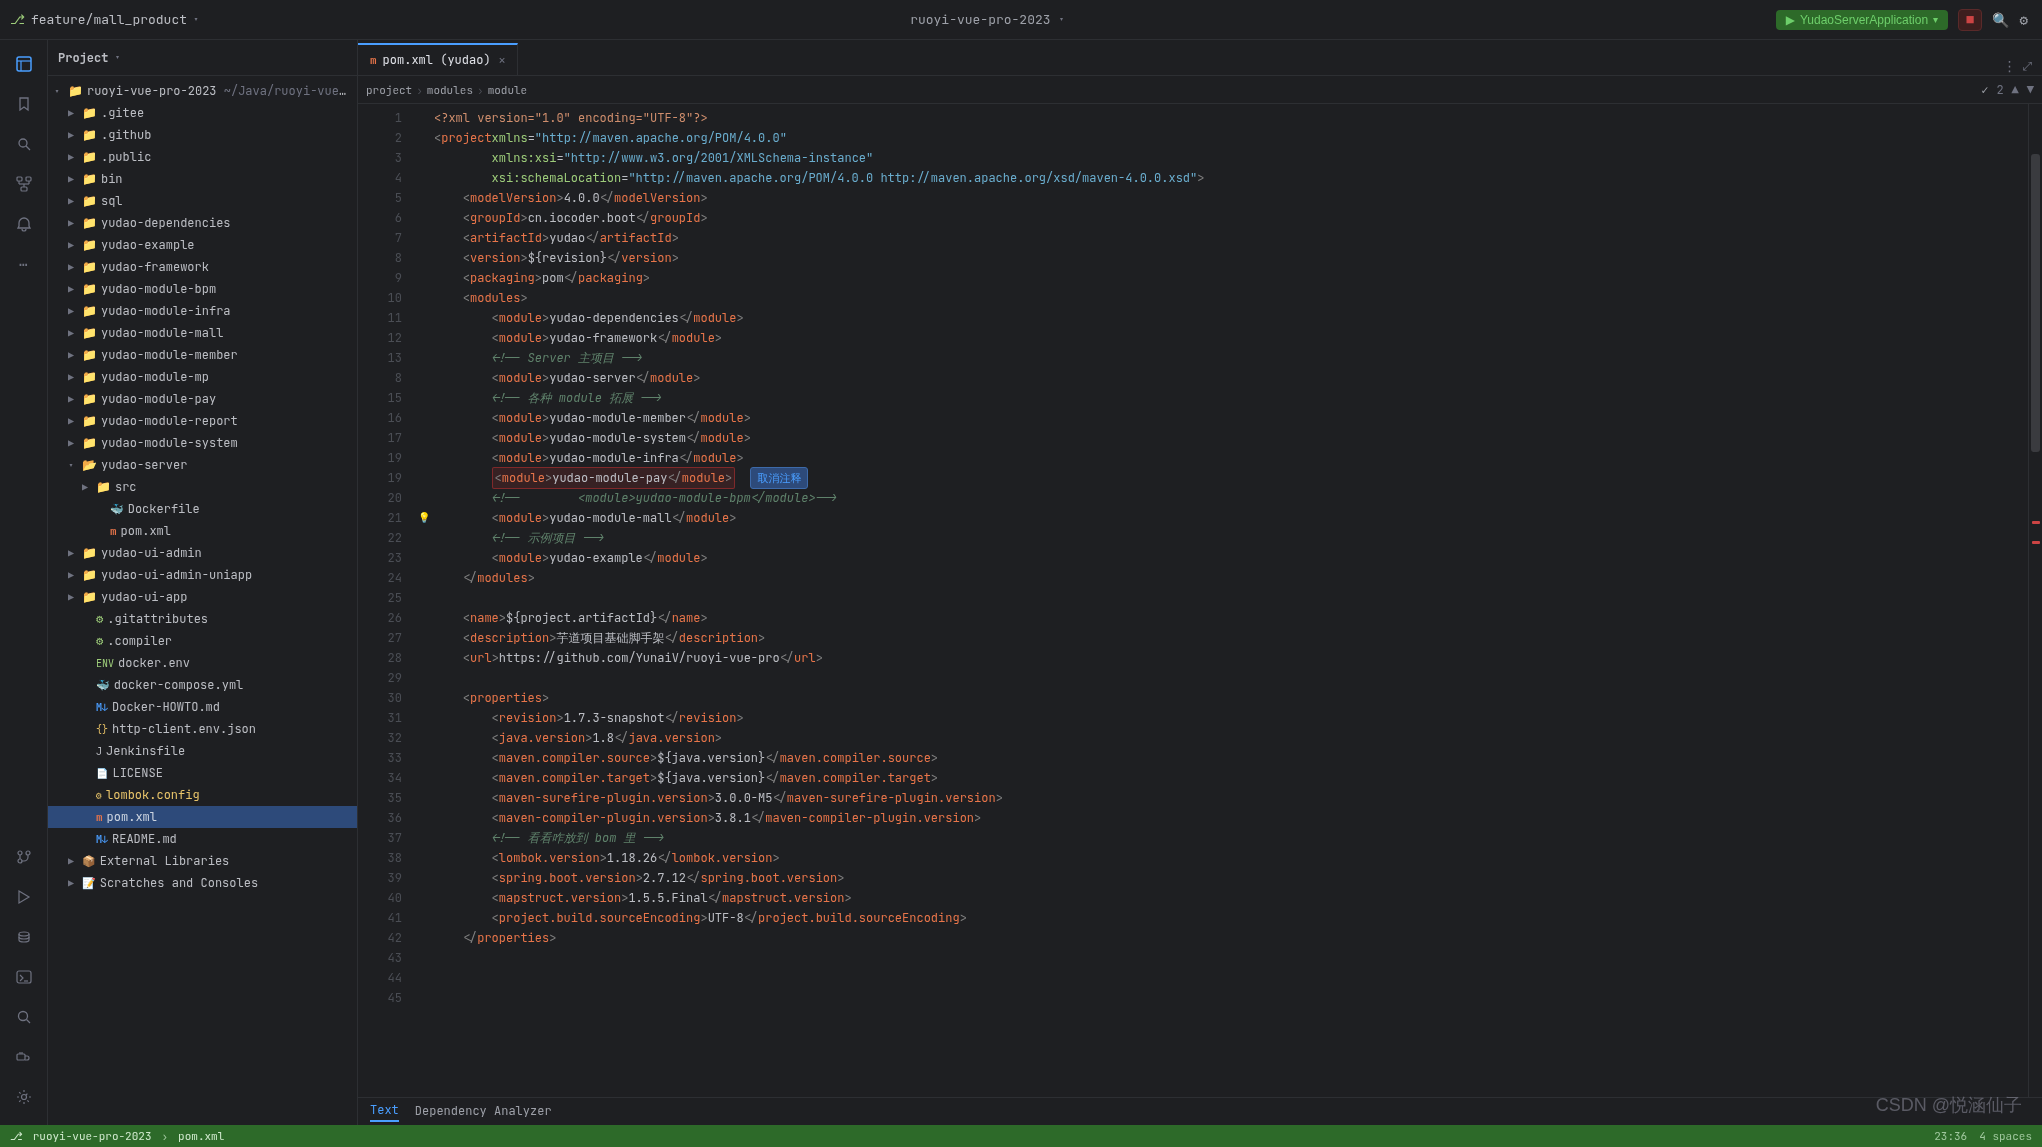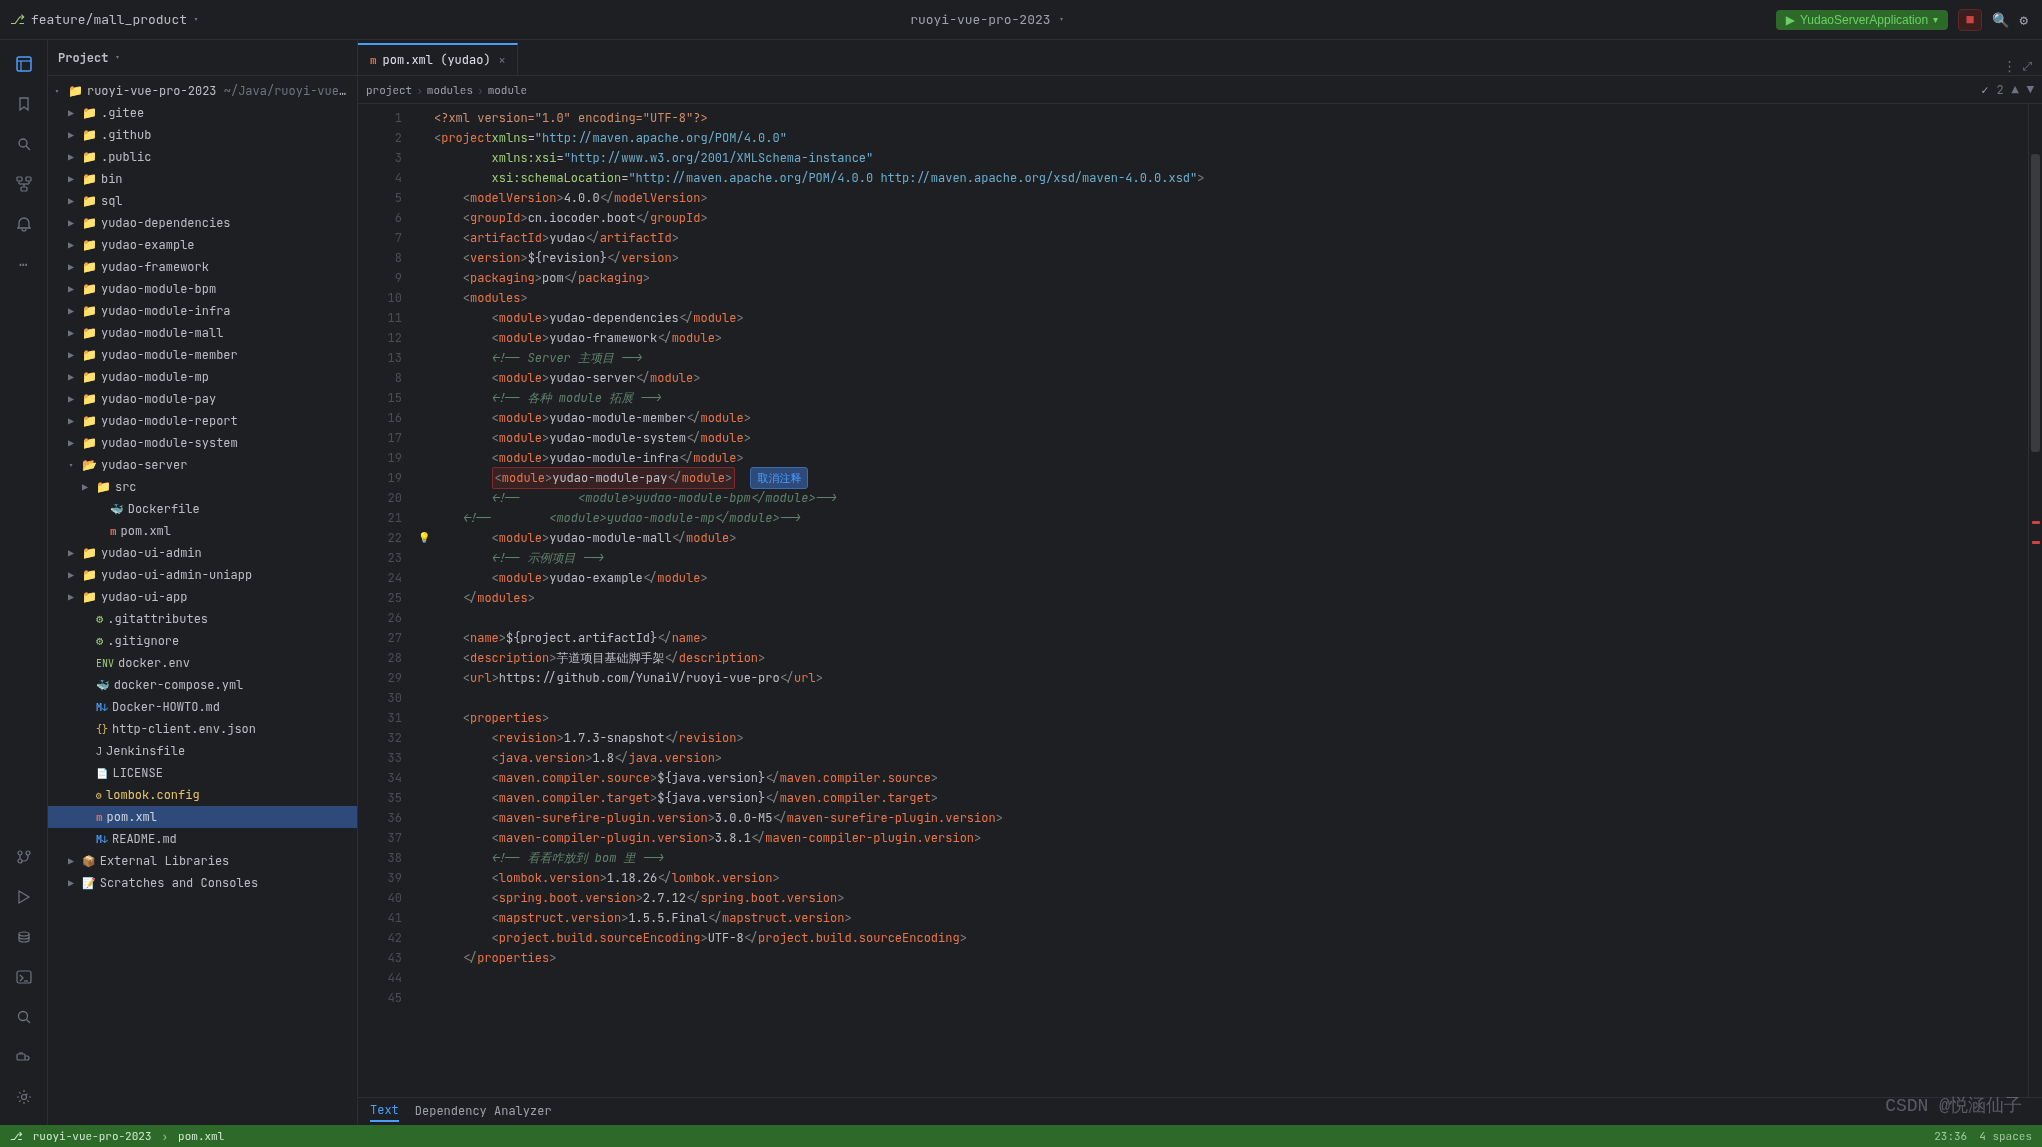--- a/index.html
+++ b/index.html
@@ -339,21 +339,21 @@
     }
     .status-bar-left { display: flex; align-items: center; gap: 10px; }
     .status-bar-right { display: flex; align-items: center; gap: 12px; color: #a0c89e; }
     
     .watermark {
       position: absolute;
       bottom: 30px;
       right: 20px;
       color: rgba(180, 180, 200, 0.4);
       font-size: 18px;
-      font-family: Liberation Mono, monospace;
+      font-family: Liberation Sans, sans-serif;
       pointer-events: none;
       z-index: 100;
     }
   </style>
 </head>
 <body>
 
 <div class="top-bar">
   <div class="top-bar-left">
     <span style="color:#9dcc7a;font-size:13px;">⎇</span>
@@ -605,21 +605,21 @@
         <span class="label">yudao-ui-app</span>
       </div>
       <div class="tree-item" style="padding-left:34px;">
         <span class="arrow" style="width:14px;"></span>
         <span class="file-icon" style="color:#9dcc7a;">⚙</span>
         <span class="label">.gitattributes</span>
       </div>
       <div class="tree-item" style="padding-left:34px;">
         <span class="arrow" style="width:14px;"></span>
         <span class="file-icon" style="color:#9dcc7a;">⚙</span>
-        <span class="label">.gitignore</span>
+        <span class="label">.compiler</span>
       </div>
       <div class="tree-item" style="padding-left:34px;">
         <span class="arrow" style="width:14px;"></span>
         <span class="file-icon" style="color:#9dcc7a;font-size:10px;">ENV</span>
         <span class="label">docker.env</span>
       </div>
       <div class="tree-item" style="padding-left:34px;">
         <span class="arrow" style="width:14px;"></span>
         <span class="file-icon docker-icon" style="font-size:11px;">🐳</span>
         <span class="label">docker-compose.yml</span>
@@ -773,21 +773,20 @@
         <div class="code-line"><span class="hint-icon"></span>&nbsp;&nbsp;&nbsp;&nbsp;&nbsp;&nbsp;&nbsp;&nbsp;<span class="xml-bracket">&lt;</span><span class="xml-tag">module</span><span class="xml-bracket">&gt;</span><span class="xml-text">yudao-framework</span><span class="xml-bracket">&lt;/</span><span class="xml-tag">module</span><span class="xml-bracket">&gt;</span></div>
         <div class="code-line"><span class="hint-icon"></span>&nbsp;&nbsp;&nbsp;&nbsp;&nbsp;&nbsp;&nbsp;&nbsp;<span class="xml-comment">&lt;!-- Server 主项目 --&gt;</span></div>
         <div class="code-line"><span class="hint-icon"></span>&nbsp;&nbsp;&nbsp;&nbsp;&nbsp;&nbsp;&nbsp;&nbsp;<span class="xml-bracket">&lt;</span><span class="xml-tag">module</span><span class="xml-bracket">&gt;</span><span class="xml-text">yudao-server</span><span class="xml-bracket">&lt;/</span><span class="xml-tag">module</span><span class="xml-bracket">&gt;</span></div>
         <div class="code-line"><span class="hint-icon"></span>&nbsp;&nbsp;&nbsp;&nbsp;&nbsp;&nbsp;&nbsp;&nbsp;<span class="xml-comment">&lt;!-- 各种 module 拓展 --&gt;</span></div>
         <div class="code-line"><span class="hint-icon"></span>&nbsp;&nbsp;&nbsp;&nbsp;&nbsp;&nbsp;&nbsp;&nbsp;<span class="xml-bracket">&lt;</span><span class="xml-tag">module</span><span class="xml-bracket">&gt;</span><span class="xml-text">yudao-module-member</span><span class="xml-bracket">&lt;/</span><span class="xml-tag">module</span><span class="xml-bracket">&gt;</span></div>
         <div class="code-line"><span class="hint-icon"></span>&nbsp;&nbsp;&nbsp;&nbsp;&nbsp;&nbsp;&nbsp;&nbsp;<span class="xml-bracket">&lt;</span><span class="xml-tag">module</span><span class="xml-bracket">&gt;</span><span class="xml-text">yudao-module-system</span><span class="xml-bracket">&lt;/</span><span class="xml-tag">module</span><span class="xml-bracket">&gt;</span></div>
         <div class="code-line"><span class="hint-icon"></span>&nbsp;&nbsp;&nbsp;&nbsp;&nbsp;&nbsp;&nbsp;&nbsp;<span class="xml-bracket">&lt;</span><span class="xml-tag">module</span><span class="xml-bracket">&gt;</span><span class="xml-text">yudao-module-infra</span><span class="xml-bracket">&lt;/</span><span class="xml-tag">module</span><span class="xml-bracket">&gt;</span></div>
 
         <div class="code-line"><span class="hint-icon"></span>&nbsp;&nbsp;&nbsp;&nbsp;&nbsp;&nbsp;&nbsp;&nbsp;<span class="line-highlight-red"><span class="xml-bracket">&lt;</span><span class="xml-tag">module</span><span class="xml-bracket">&gt;</span><span class="xml-text">yudao-module-pay</span><span class="xml-bracket">&lt;/</span><span class="xml-tag">module</span><span class="xml-bracket">&gt;</span></span>&nbsp;<span class="tooltip-cancel">取消注释</span></div>
         <div class="code-line"><span class="hint-icon"></span>&nbsp;&nbsp;&nbsp;&nbsp;&nbsp;&nbsp;&nbsp;&nbsp;<span class="xml-comment">&lt;!--&nbsp;&nbsp;&nbsp;&nbsp;&nbsp;&nbsp;&nbsp;&nbsp;&lt;module&gt;yudao-module-bpm&lt;/module&gt;--&gt;</span></div>
-        <div class="code-line"><span class="hint-icon"></span>&nbsp;&nbsp;&nbsp;&nbsp;<span class="xml-comment">&lt;!--&nbsp;&nbsp;&nbsp;&nbsp;&nbsp;&nbsp;&nbsp;&nbsp;&lt;module&gt;yudao-module-mp&lt;/module&gt;--&gt;</span></div>
         <div class="code-line"><span class="hint-icon" style="color:#dcb862;">💡</span>&nbsp;&nbsp;&nbsp;&nbsp;&nbsp;&nbsp;&nbsp;&nbsp;<span class="xml-bracket">&lt;</span><span class="xml-tag">module</span><span class="xml-bracket">&gt;</span><span class="xml-text">yudao-module-mall</span><span class="xml-bracket">&lt;/</span><span class="xml-tag">module</span><span class="xml-bracket">&gt;</span></div>
         <div class="code-line"><span class="hint-icon"></span>&nbsp;&nbsp;&nbsp;&nbsp;&nbsp;&nbsp;&nbsp;&nbsp;<span class="xml-comment">&lt;!-- 示例项目 --&gt;</span></div>
         <div class="code-line"><span class="hint-icon"></span>&nbsp;&nbsp;&nbsp;&nbsp;&nbsp;&nbsp;&nbsp;&nbsp;<span class="xml-bracket">&lt;</span><span class="xml-tag">module</span><span class="xml-bracket">&gt;</span><span class="xml-text">yudao-example</span><span class="xml-bracket">&lt;/</span><span class="xml-tag">module</span><span class="xml-bracket">&gt;</span></div>
         <div class="code-line"><span class="hint-icon"></span>&nbsp;&nbsp;&nbsp;&nbsp;<span class="xml-bracket">&lt;/</span><span class="xml-tag">modules</span><span class="xml-bracket">&gt;</span></div>
         <div class="code-line">
             <span class="hint-icon"></span>
           </div>
         <div class="code-line"><span class="hint-icon"></span>&nbsp;&nbsp;&nbsp;&nbsp;<span class="xml-bracket">&lt;</span><span class="xml-tag">name</span><span class="xml-bracket">&gt;</span><span class="xml-text">${project.artifactId}</span><span class="xml-bracket">&lt;/</span><span class="xml-tag">name</span><span class="xml-bracket">&gt;</span></div>
         <div class="code-line"><span class="hint-icon"></span>&nbsp;&nbsp;&nbsp;&nbsp;<span class="xml-bracket">&lt;</span><span class="xml-tag">description</span><span class="xml-bracket">&gt;</span><span class="xml-text">芋道项目基础脚手架</span><span class="xml-bracket">&lt;/</span><span class="xml-tag">description</span><span class="xml-bracket">&gt;</span></div>
         <div class="code-line"><span class="hint-icon"></span>&nbsp;&nbsp;&nbsp;&nbsp;<span class="xml-bracket">&lt;</span><span class="xml-tag">url</span><span class="xml-bracket">&gt;</span><span class="xml-text">https://github.com/YunaiV/ruoyi-vue-pro</span><span class="xml-bracket">&lt;/</span><span class="xml-tag">url</span><span class="xml-bracket">&gt;</span></div>

